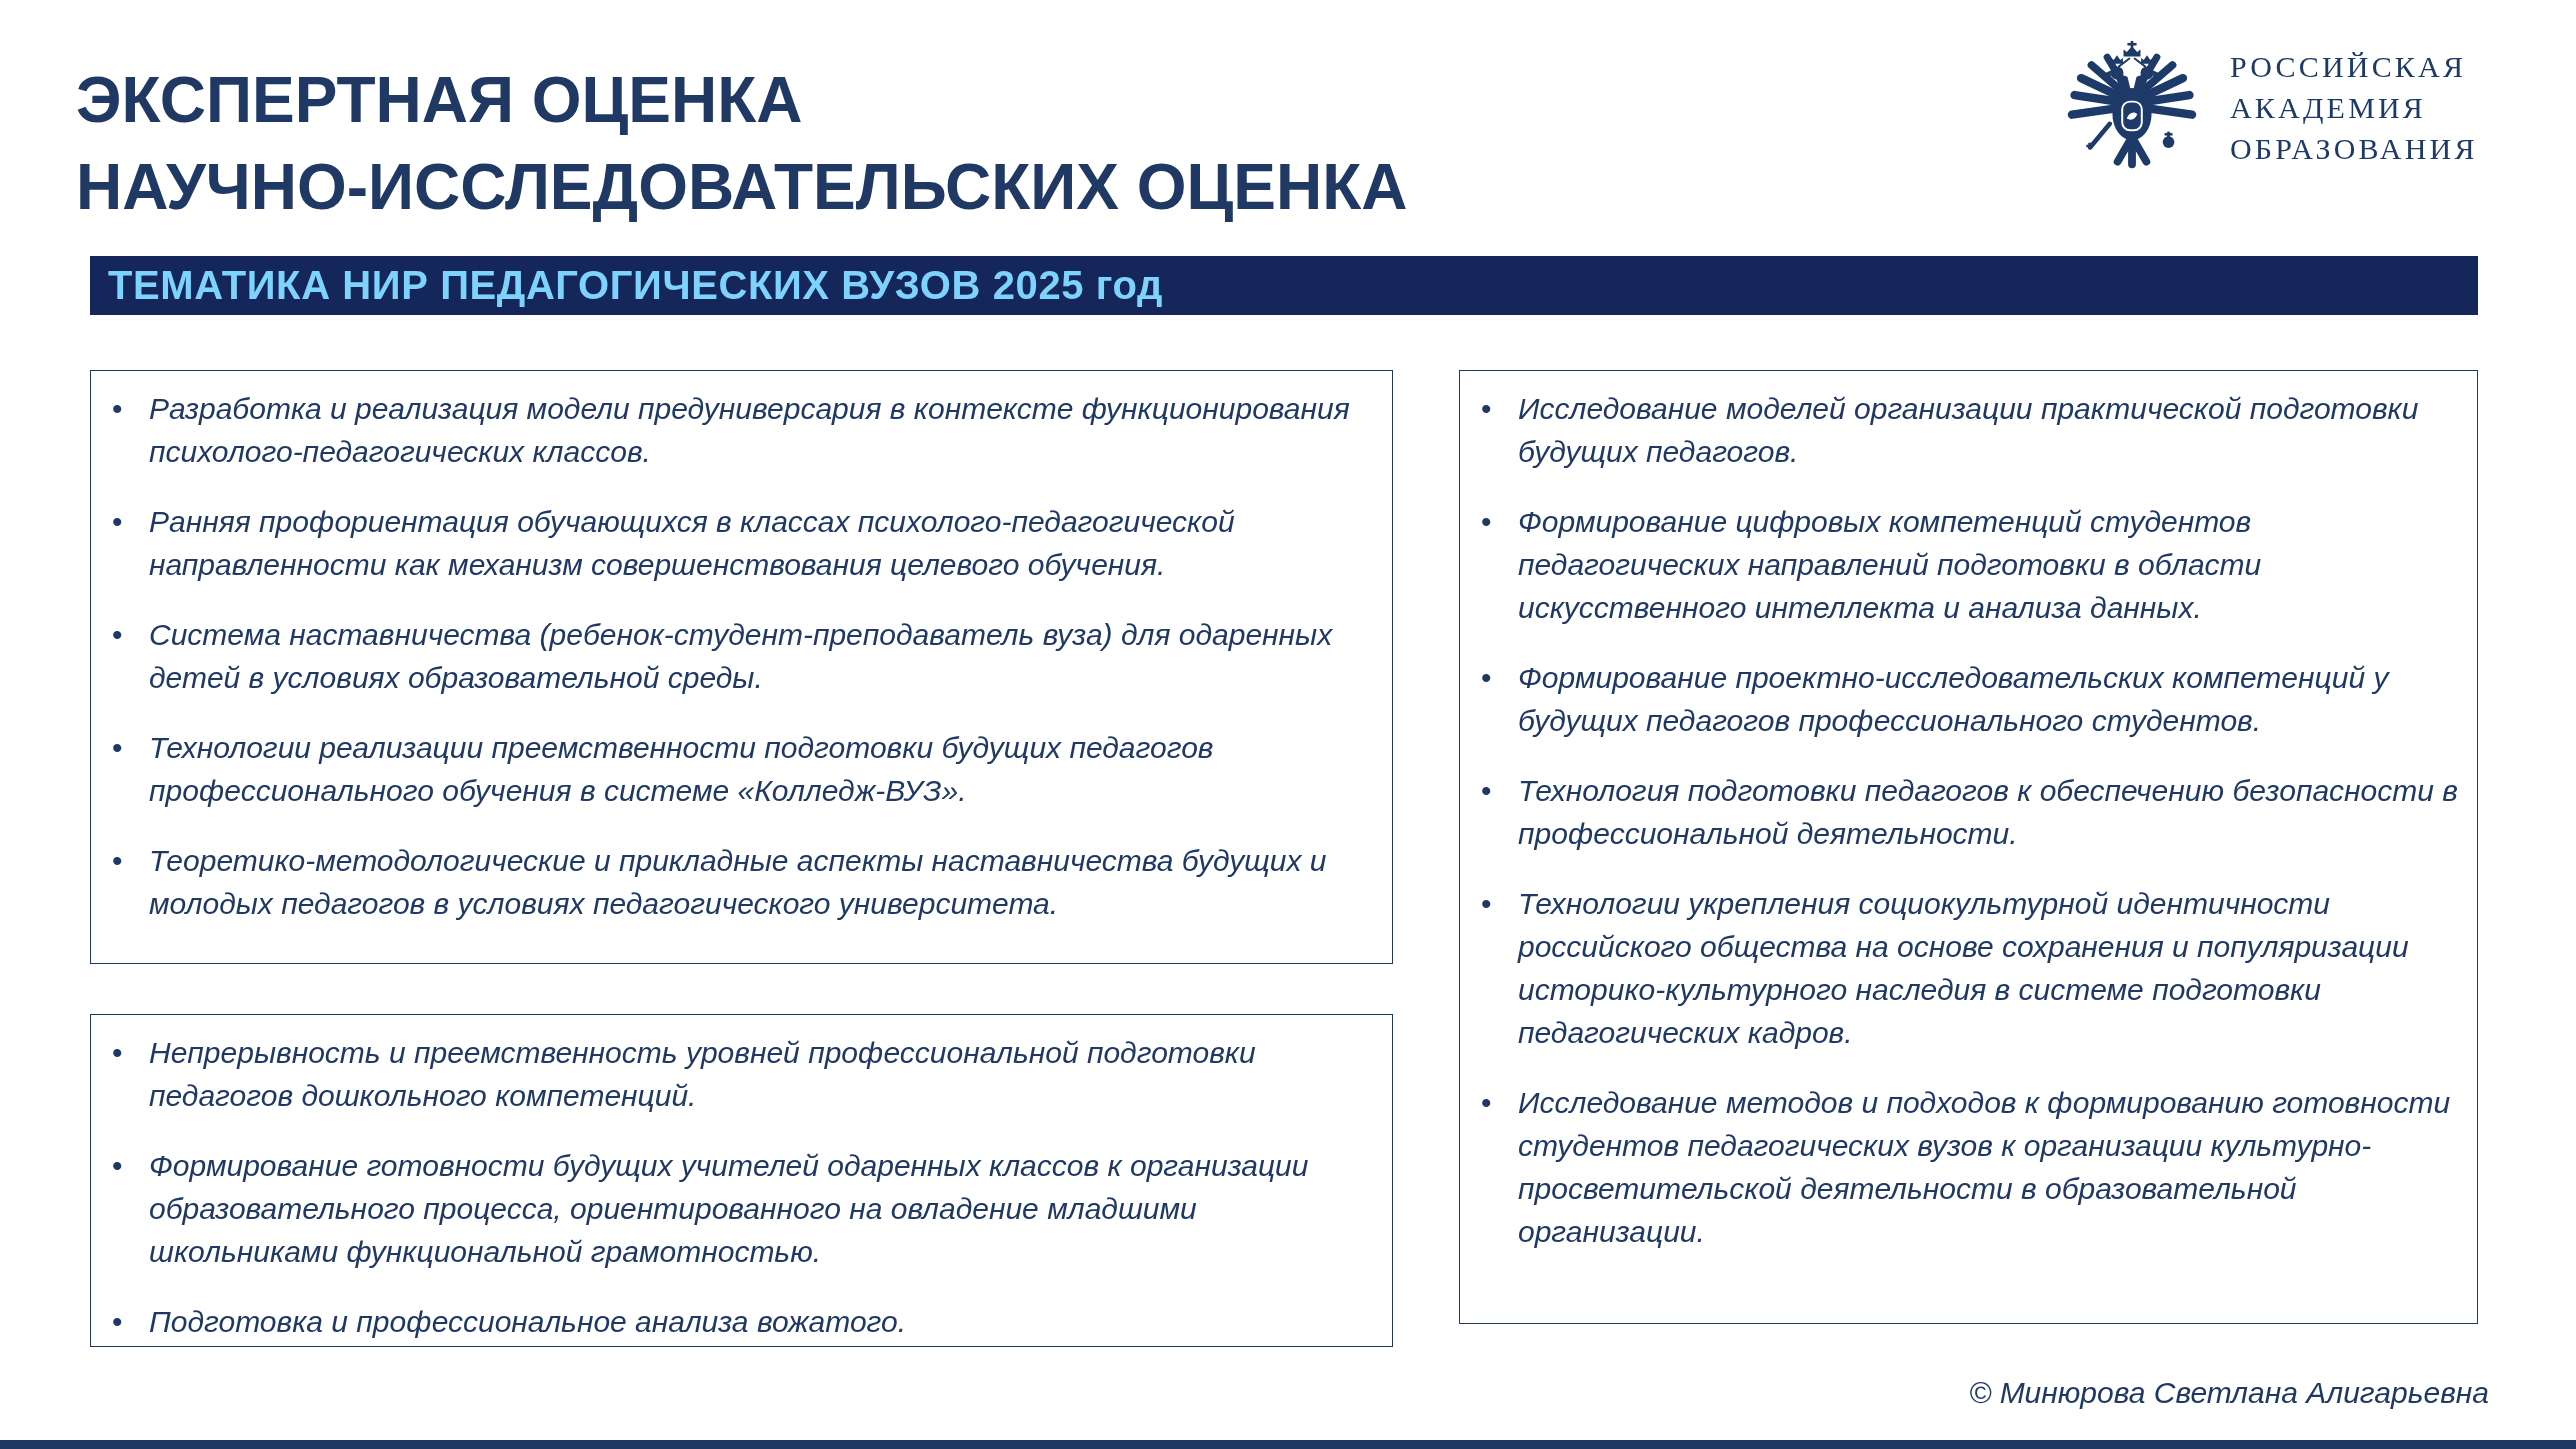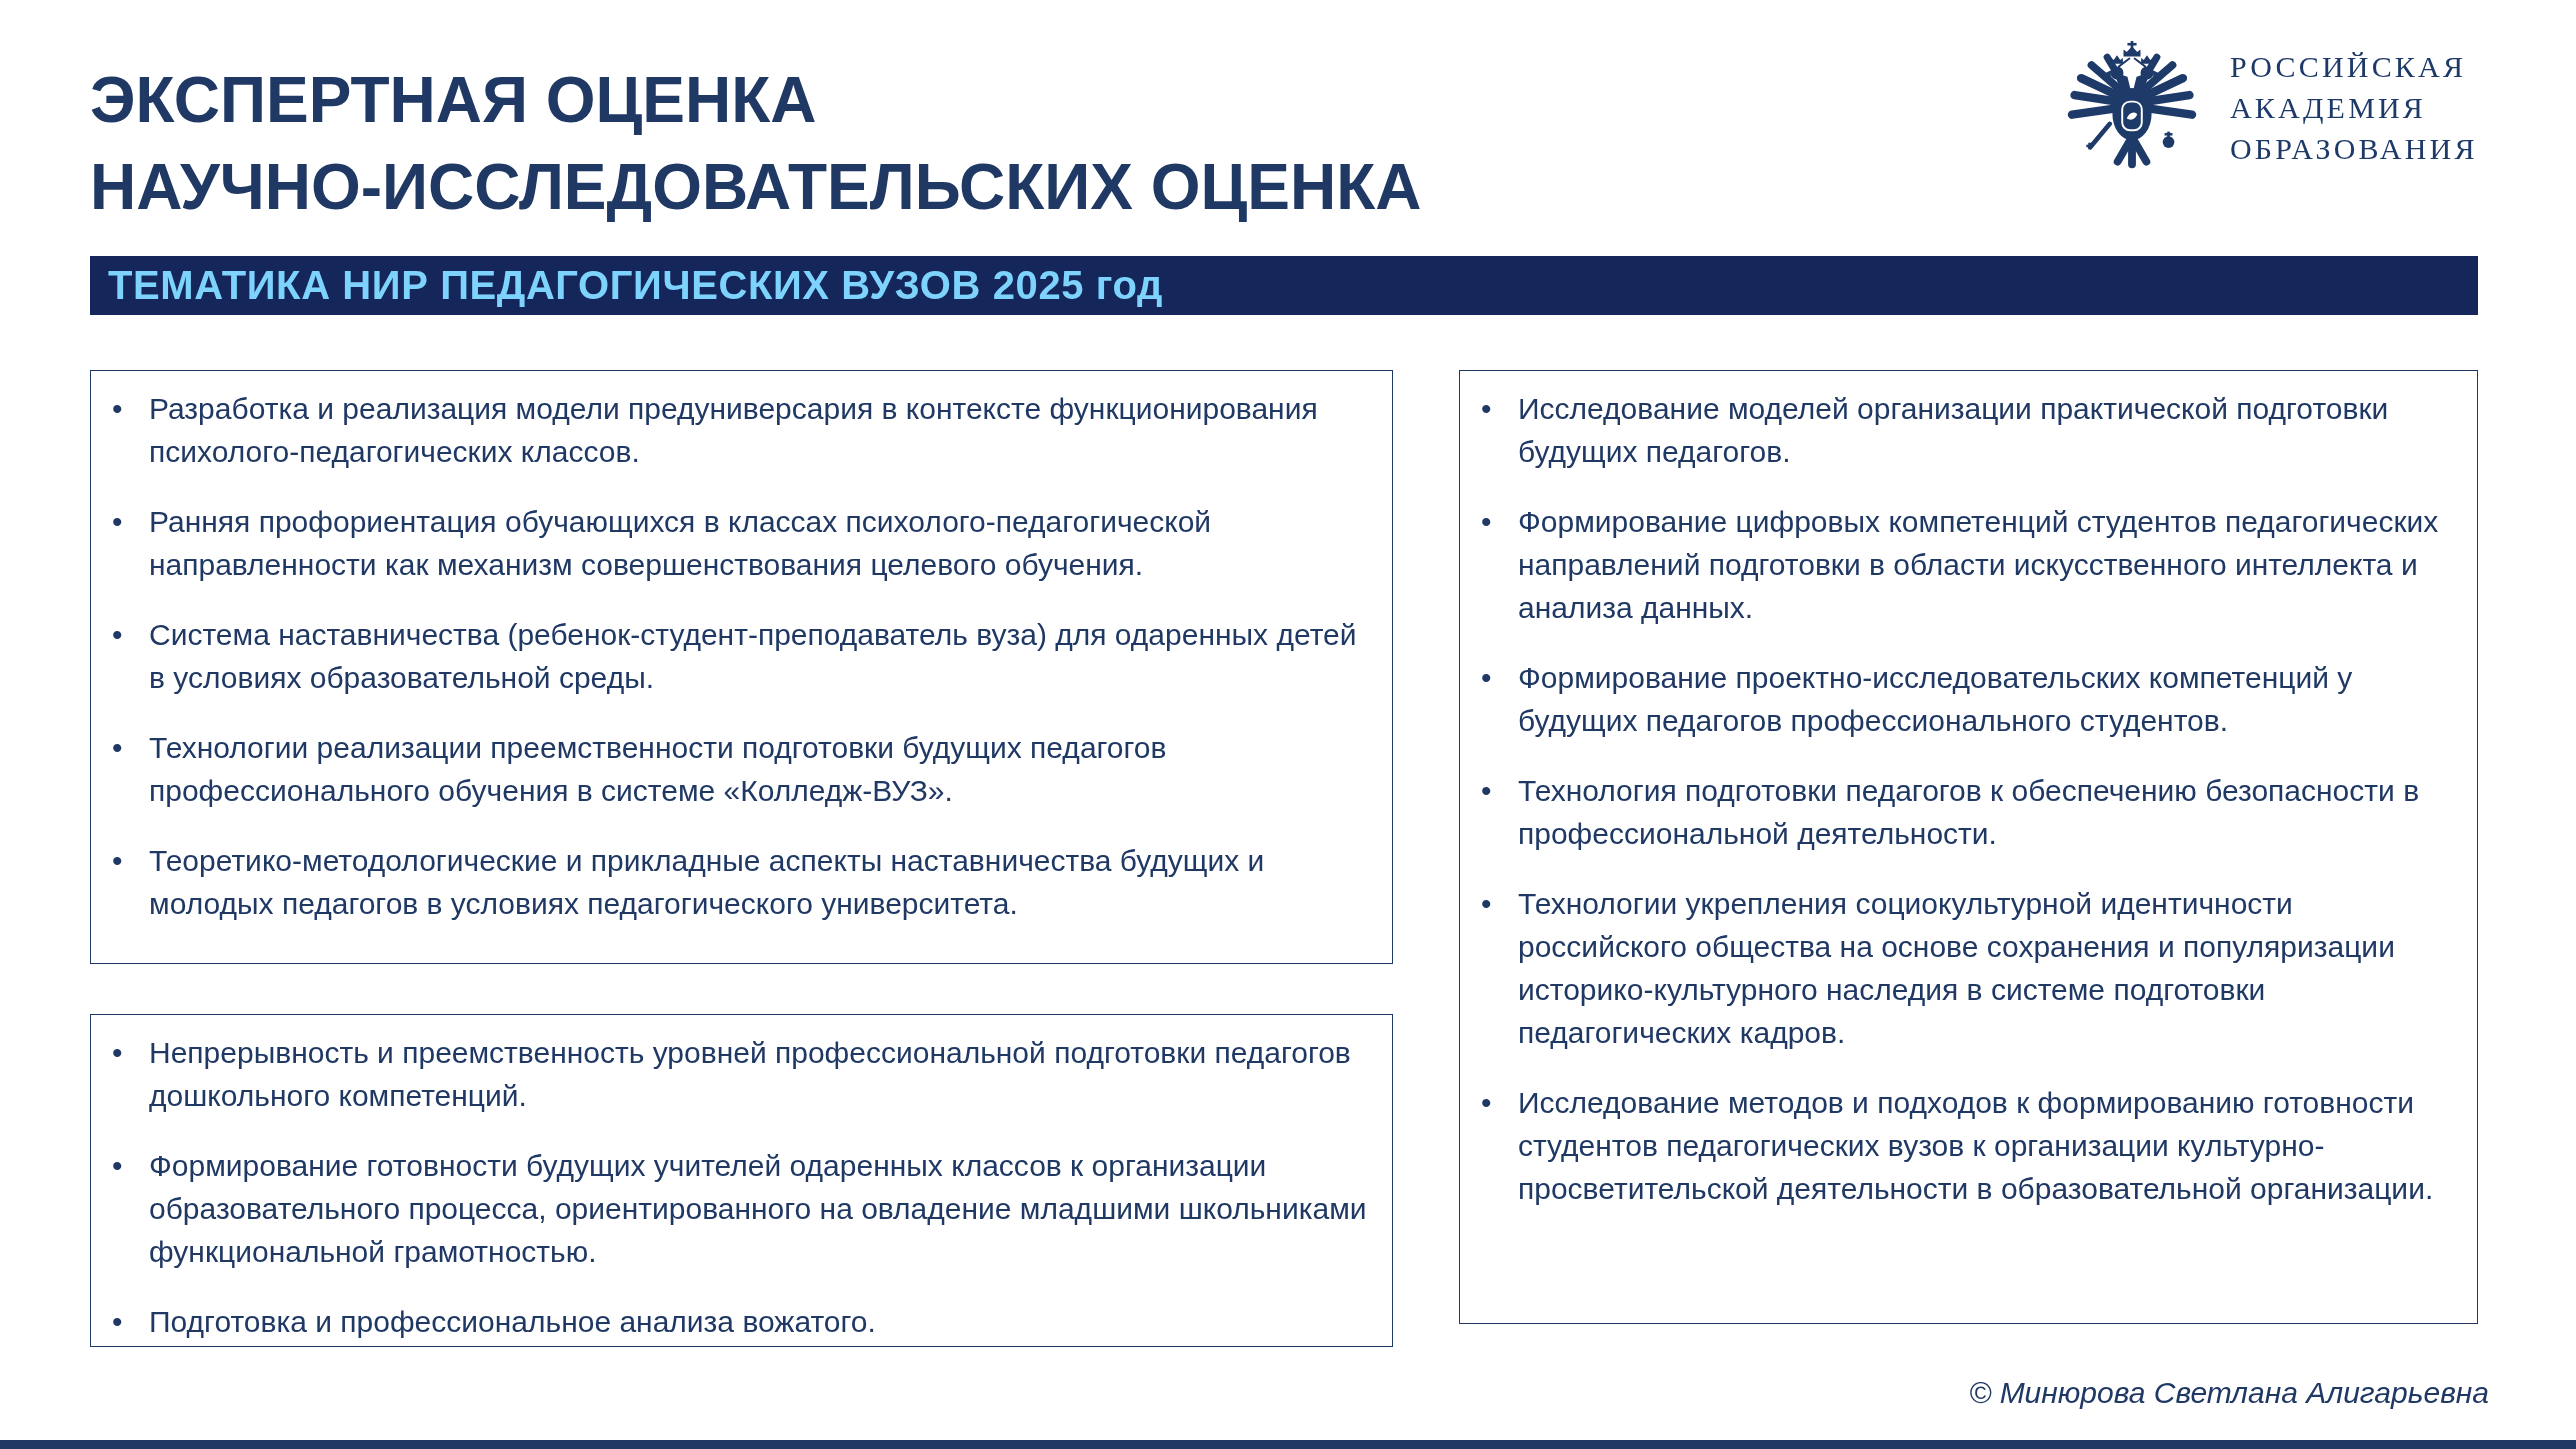--- a/index.html
+++ b/index.html
@@ -6,21 +6,21 @@
   .slide{
     position:relative;
     width:2576px;height:1449px;
     background:#ffffff;
     overflow:hidden;
     font-family:"Liberation Sans", sans-serif;
     color:var(--text,#1f3864);
   }
   
   .title{
-    position:absolute;left:90px;top:57px;width:1868px;
+    position:absolute;left:76px;top:57px;width:1868px;
     font-size:64px;font-weight:bold;line-height:87px;
     color:var(--text,#1f3864);letter-spacing:0;
   }
   .title .line{display:block;}
   .logo{
     position:absolute;left:2052px;top:36px;width:444px;height:142px;
     display:flex;align-items:center;
   }
   .logo svg{width:160px;height:137px;flex:0 0 auto;}
   .logo-text{
@@ -47,21 +47,21 @@
   .box-left-top{left:90px;top:370px;width:1303px;height:594px;}
   .box-left-bottom{left:90px;top:1014px;width:1303px;height:333px;}
   .box-right{left:1459px;top:370px;width:1019px;height:954px;}
   .box ul{list-style:none;margin:0;padding:15.5px 16.7px 0 0;}
   .box li{display:flex;margin-bottom:27px;}
   .dot{
     flex:0 0 37px;padding-left:21px;box-sizing:content-box;
     font-size:30px;line-height:43px;color:var(--text,#1f3864);
   }
   .txt{
-    flex:1;font-size:30px;line-height:43px;color:var(--text,#1f3864);
+    flex:1;font-size:30px;line-height:43px;color:var(--text,#1f3864);font-style:italic;
   }
   
   .footer{
     position:absolute;right:87px;top:1376px;
     font-size:30px;font-style:italic;color:var(--text,#1f3864);
   }
   .bottom-bar{
     position:absolute;left:0;bottom:0;width:2576px;height:9px;
     background:var(--bar,#1f3864);
   }

